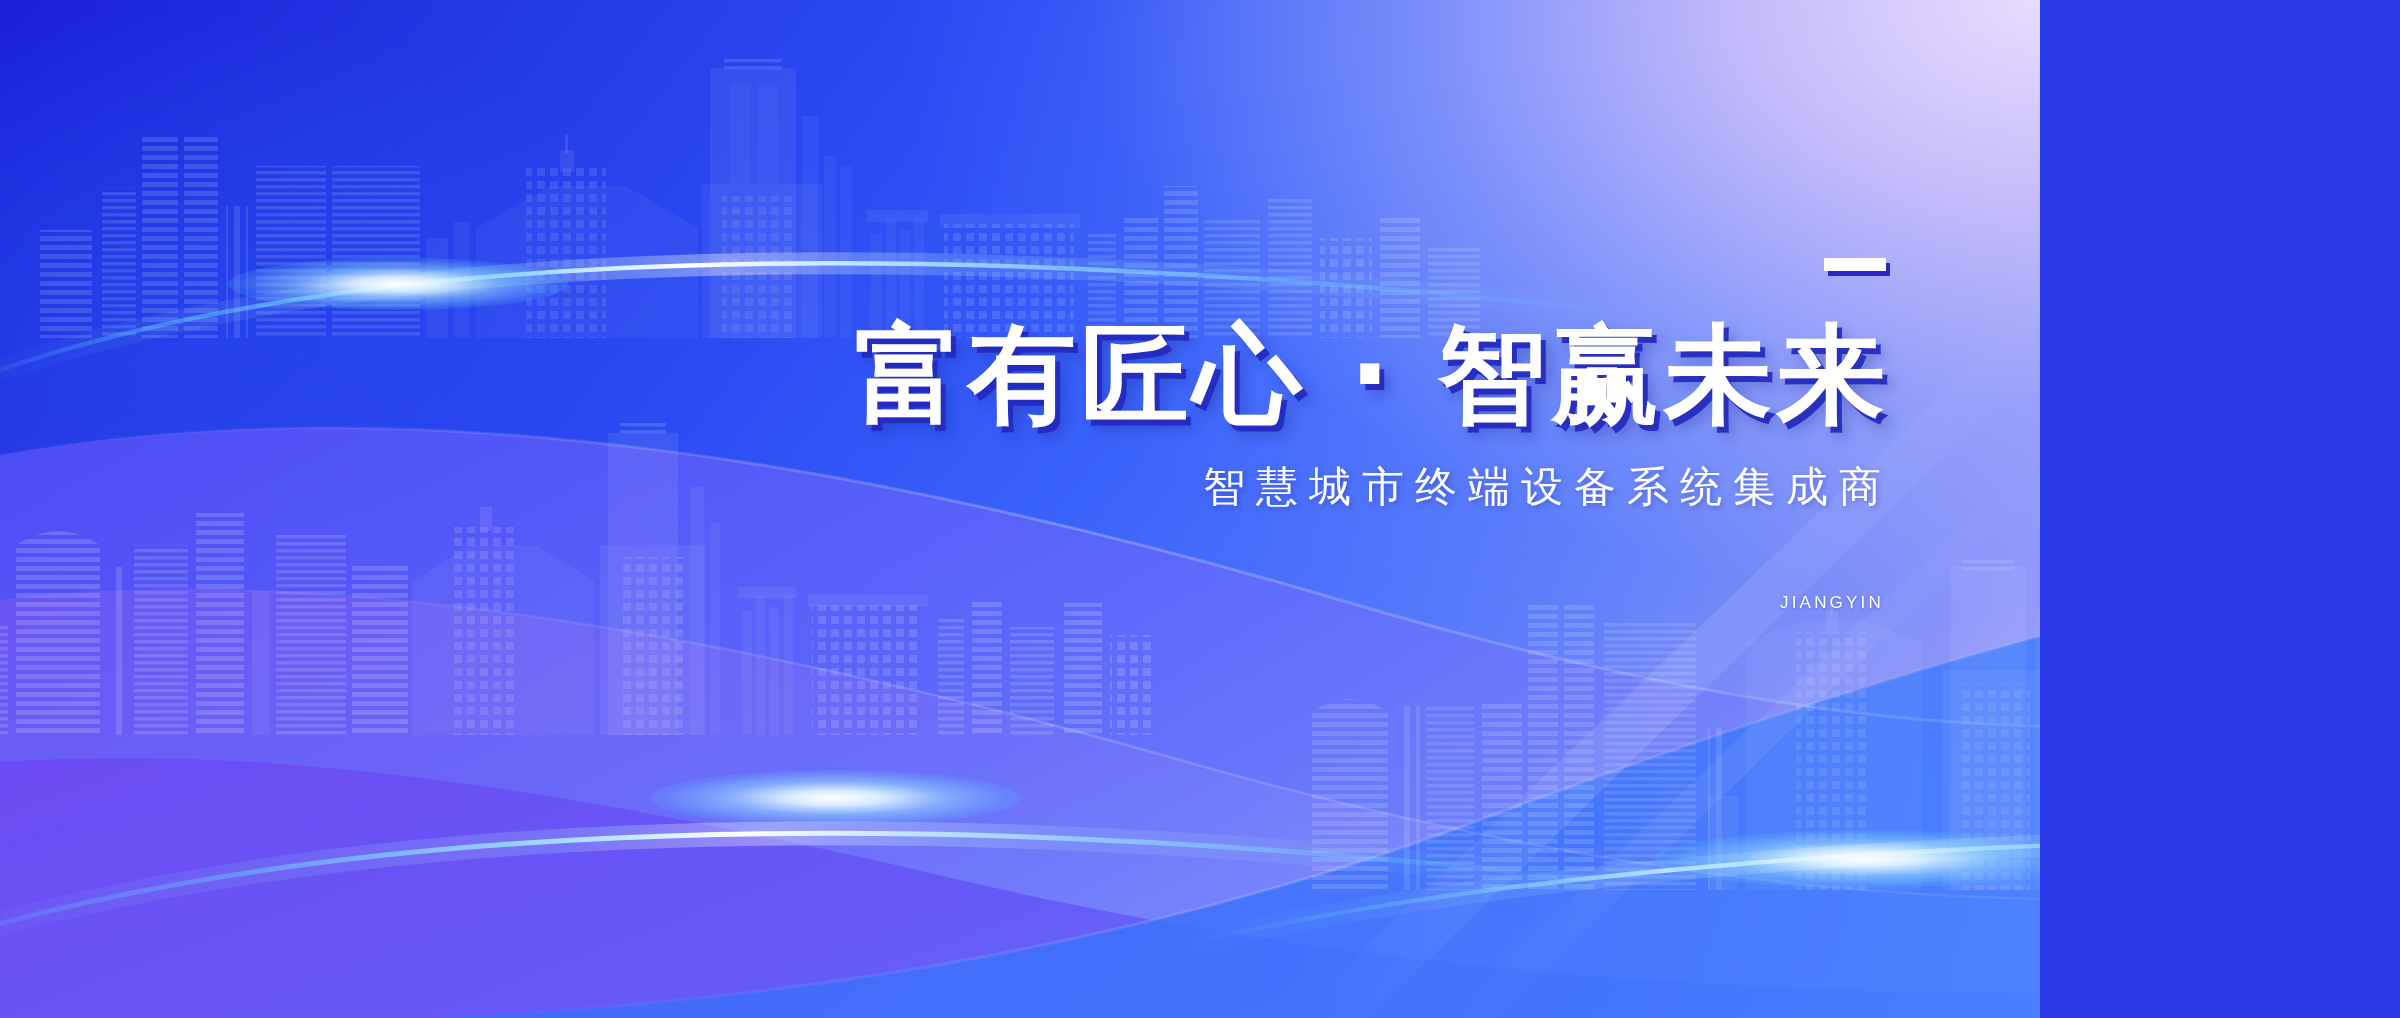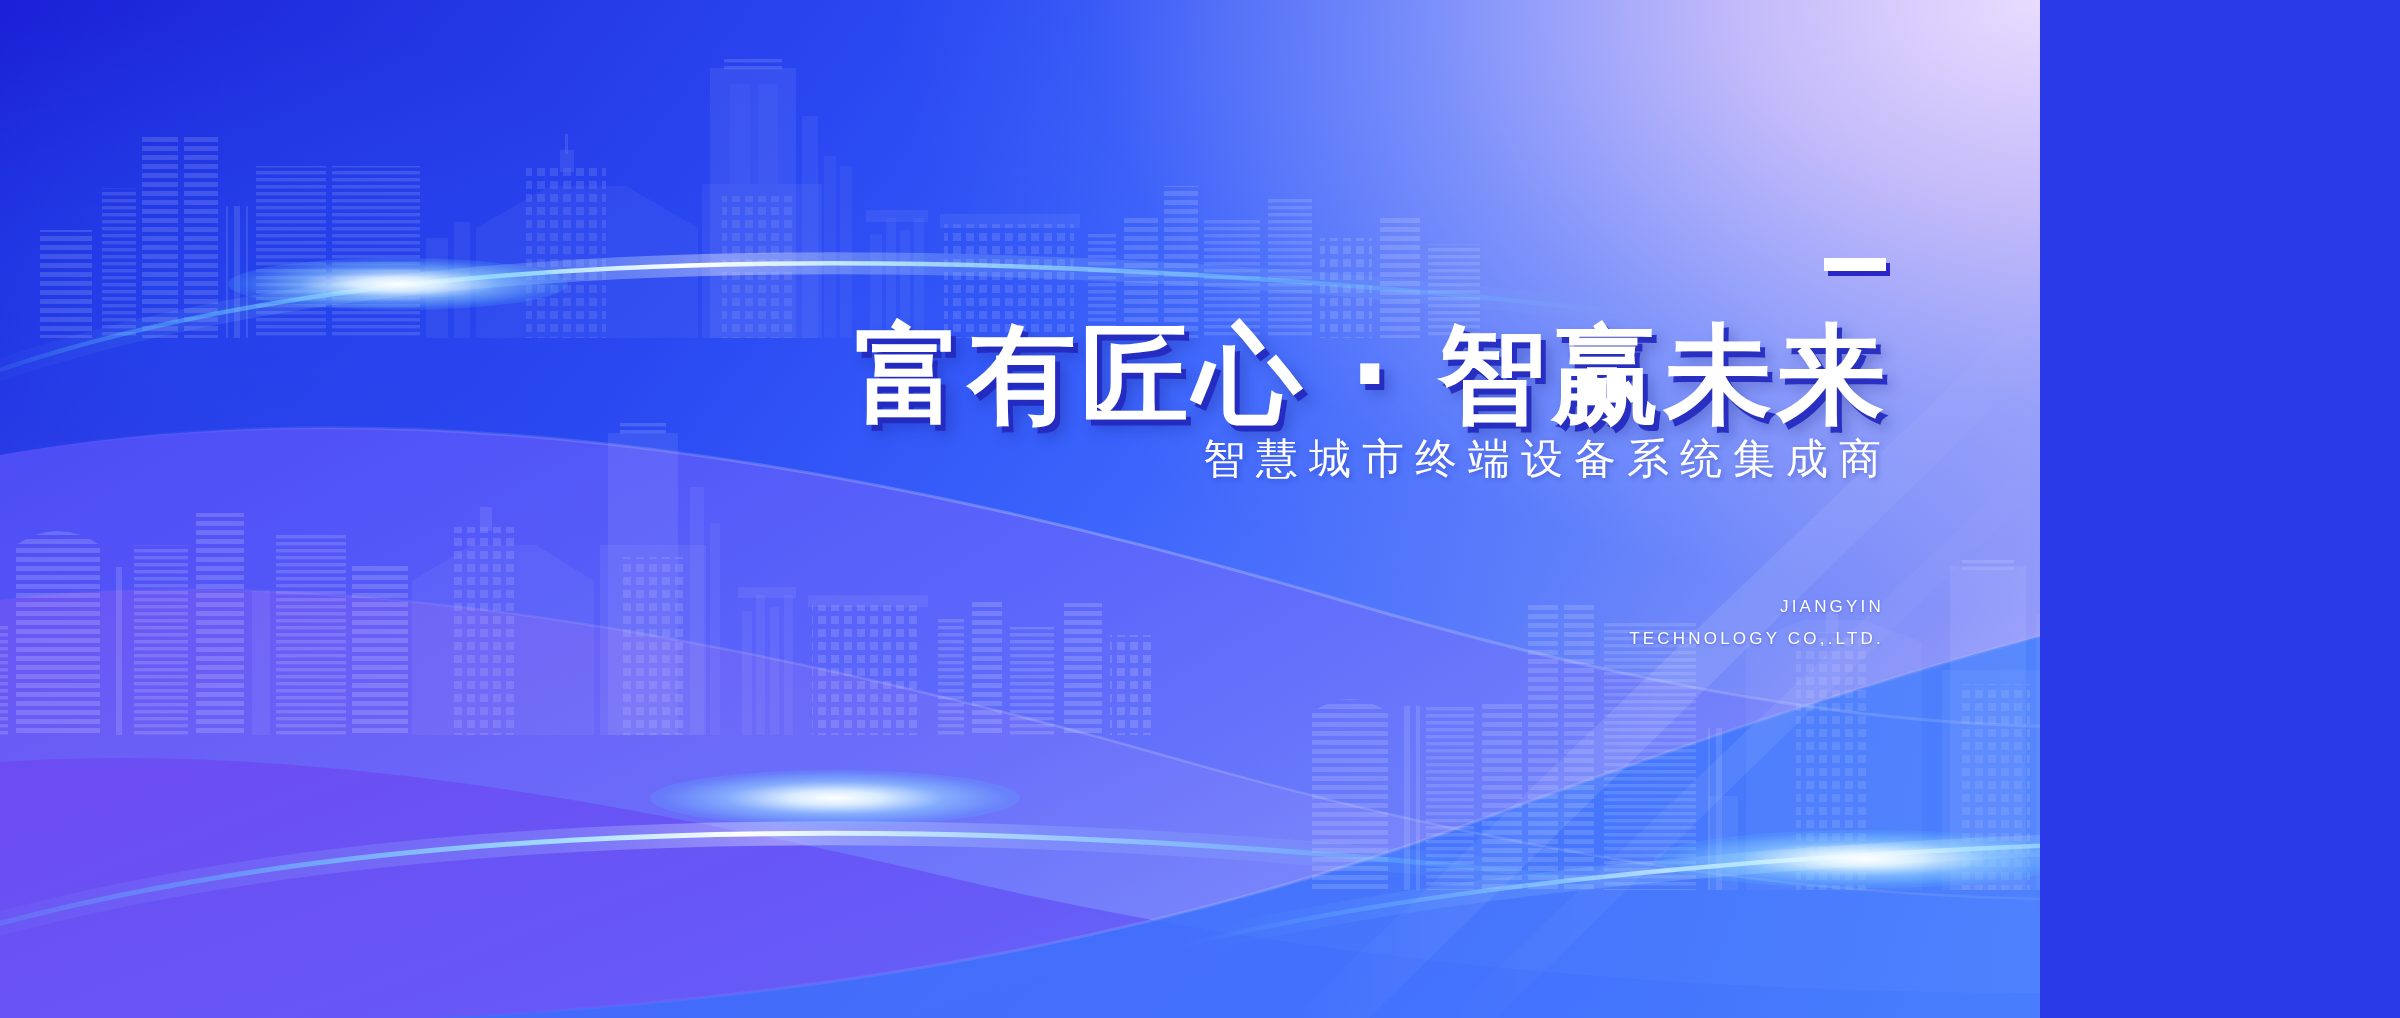--- a/index.html
+++ b/index.html
@@ -109,31 +109,32 @@
     line-height:1.04;
     white-space:nowrap;
     text-shadow:
        5px 6px 0 rgba(35,40,190,.92),
        9px 10px 14px rgba(20,25,120,.30);
     font-family:"DejaVu Sans","Liberation Sans",sans-serif;
     margin-right:4px;
   }
 
   #subtitle {
+    margin-top:28px;
     font-size:42px;
     color:#ffffff;
     letter-spacing:11px;
     white-space:nowrap;
     font-family:"DejaVu Sans","Liberation Sans",sans-serif;
     text-shadow:2px 2px 5px rgba(30,40,160,.35);
     padding-right:2px;
   }
 
   #company {
-    margin-top:104px;
+    margin-top:72px;
     padding-right:10px;
     color:#ffffff;
     font-size:17px;
     letter-spacing:3.2px;
     line-height:1.85;
     font-family:"Liberation Sans",sans-serif;
     text-shadow:0 1px 3px rgba(30,45,160,.40);
   }
   #company div { white-space:nowrap; }
 
@@ -460,18 +461,17 @@
   <div id="content">
 
     <div id="accent-dash"></div>
 
     <div id="headline">富有匠心 · 智赢未来</div>
 
     <div id="subtitle">智慧城市终端设备系统集成商</div>
 
     <div id="company">
       <div>JIANGYIN</div>
-      <div>TECHNOLOGY CO,.LTD.</div>
     </div>
 
   </div>
 
 </div>
 
 </body></html>

